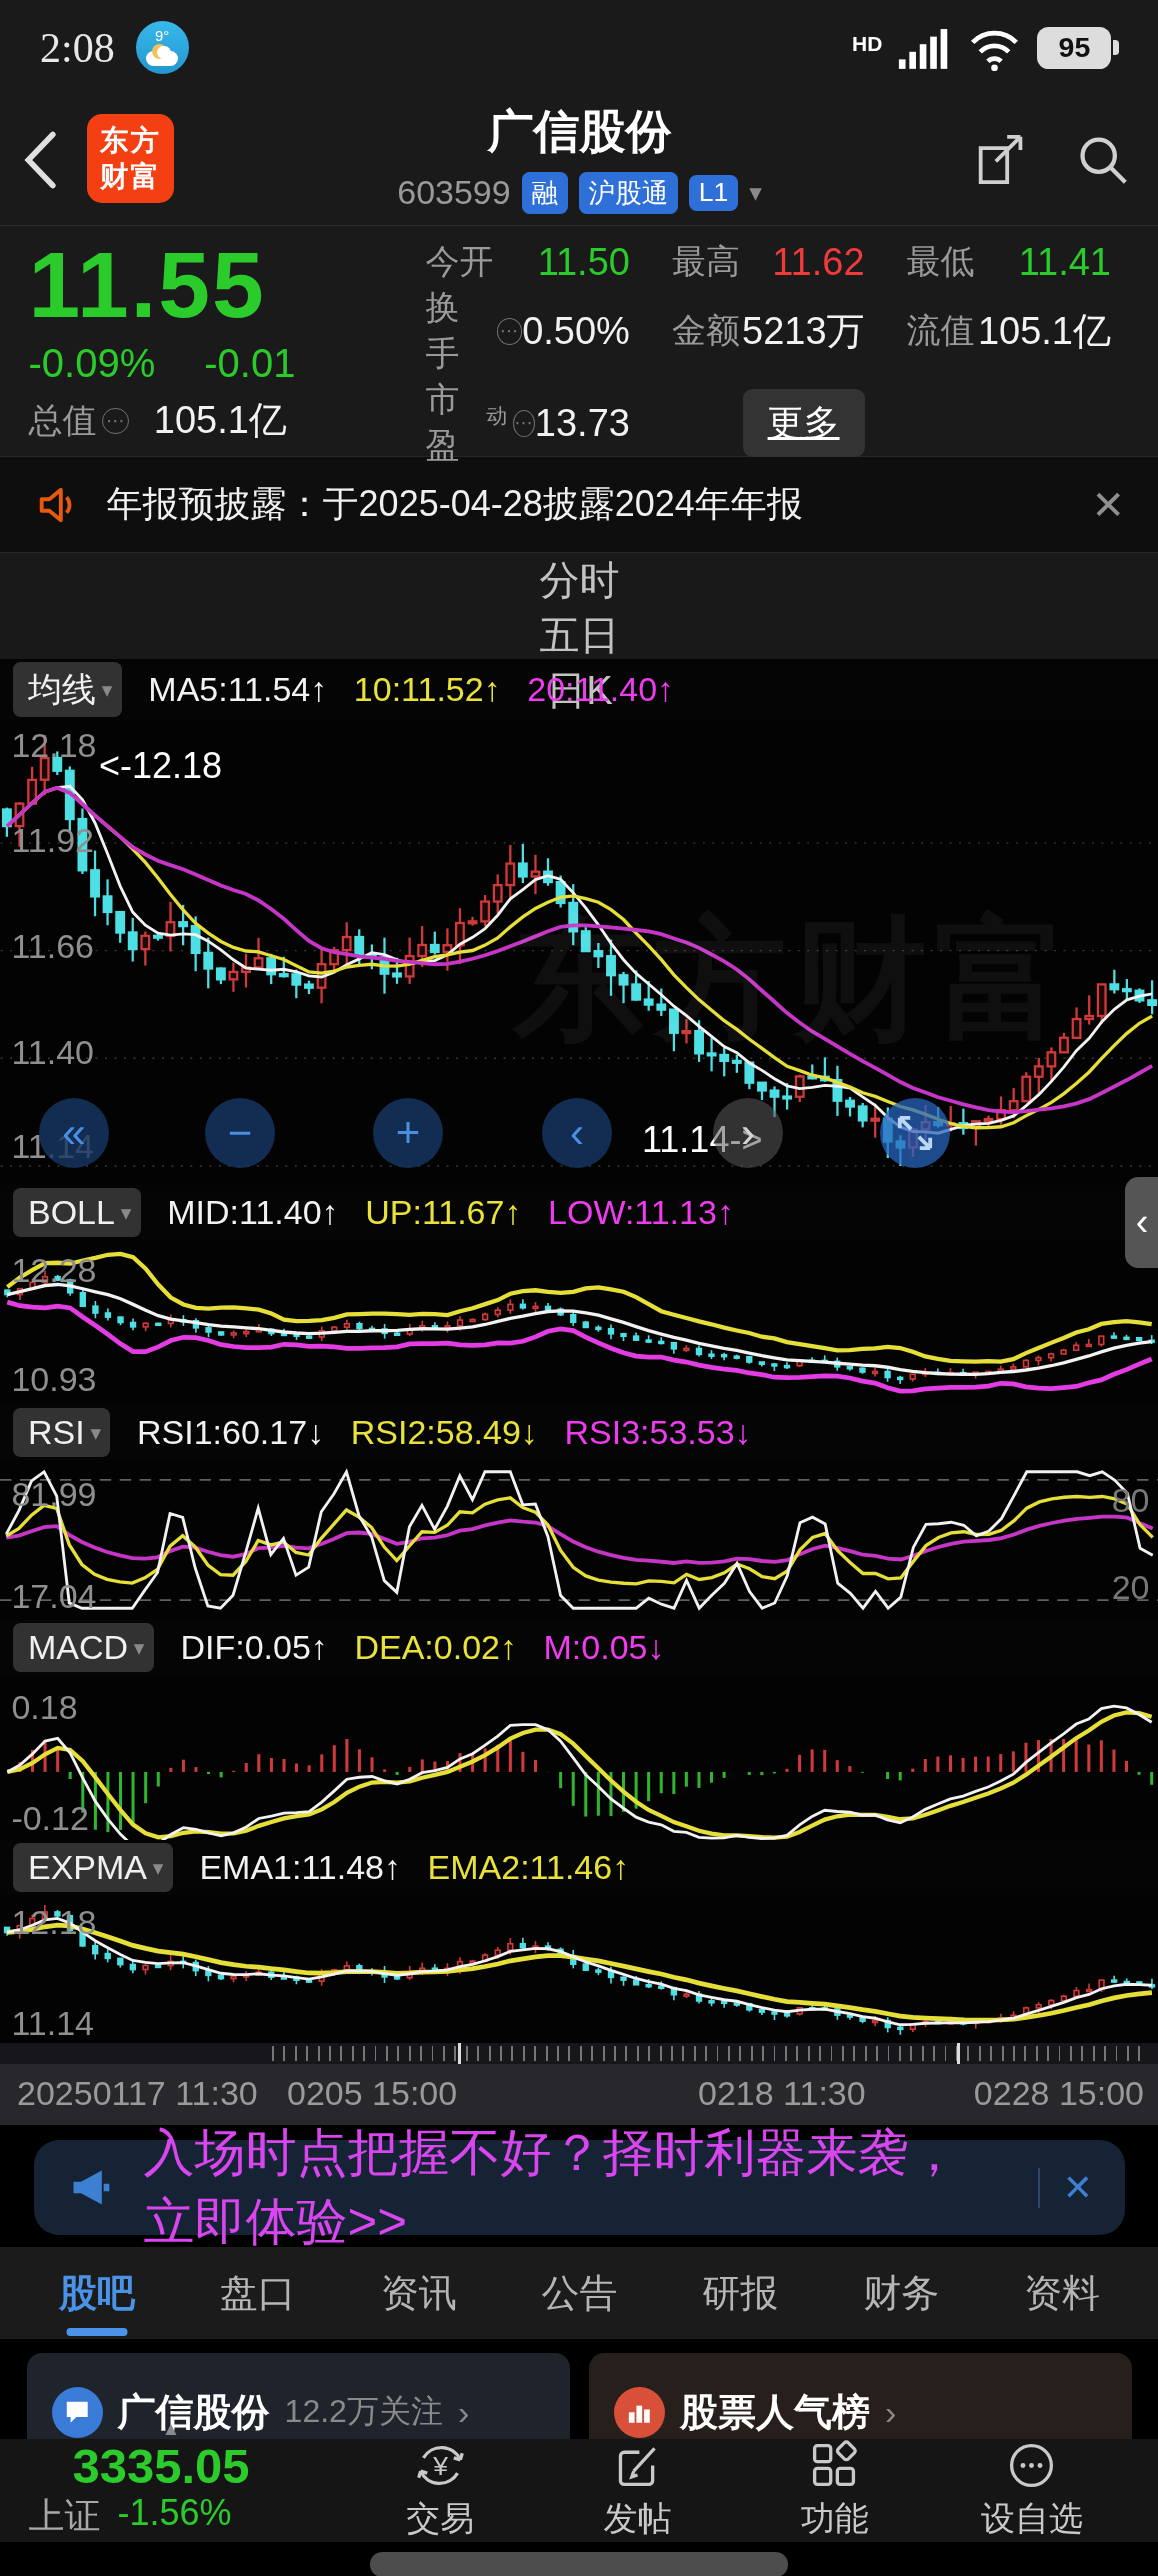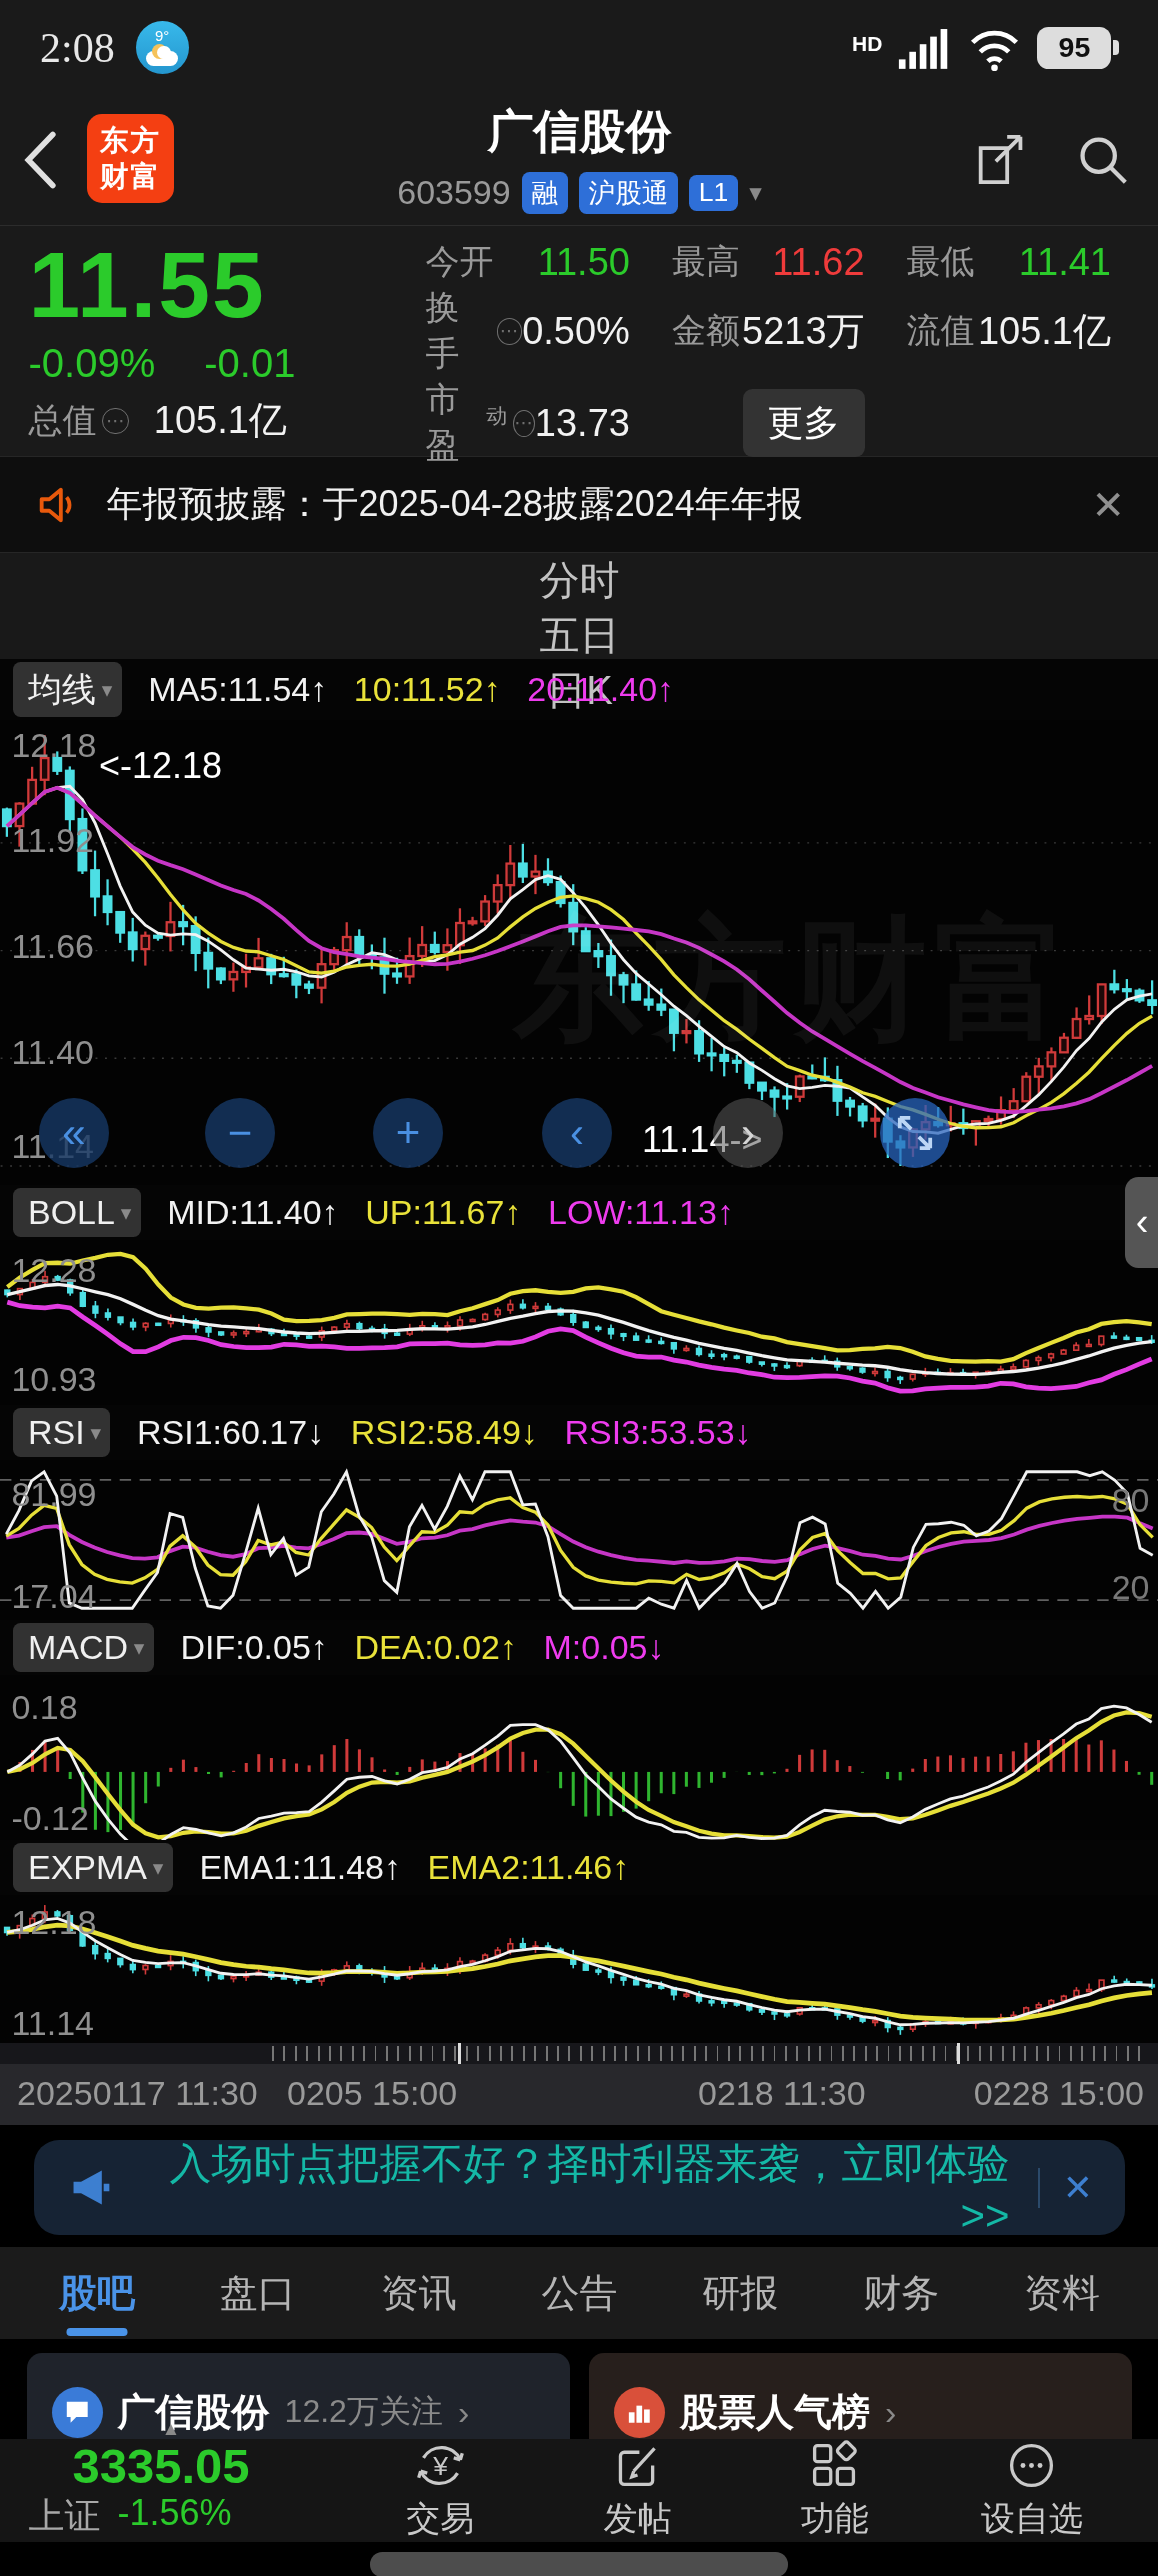--- a/index.html
+++ b/index.html
@@ -52,21 +52,21 @@
   .q-grid { flex:1; display:grid; grid-template-columns:1.05fr 1fr 1.05fr; grid-auto-rows:1fr; }
   .cell { display:flex; align-items:center; justify-content:space-between; padding:0 25px 0 17px; }
   .lbl { font-size:34px; color:#9a9a9a; display:flex; align-items:center; gap:5.7px; }
   .lbl sup { font-size:21px; margin-top:-15px; }
   .info { width:26.6px; height:26.6px; border:1.9px solid #6f6f6f; border-radius:50%; color:#6f6f6f;
     font-size:19px; line-height:23px; text-align:center; font-style:normal; display:inline-block; }
   .val { font-size:38px; color:#f2f2f2; font-weight:500; }
   .green { color:#2bcb2b; } .red { color:#ef3b3b; }
   .pair { display:flex; align-items:center; gap:25px; }
   .more-btn { background:#333; border:none; border-radius:9.5px; color:#fff; font-size:36px;
-    padding:9.5px 25px; margin-left:auto; }
+    padding:9.5px 25px; margin-left:auto;text-decoration:underline; }
 
   
   .announce { height:97px; background:#0e0e0e; border-top:0.9px solid #262626; border-bottom:0.9px solid #262626;
     display:flex; align-items:center; padding:0 34px; gap:26.6px; }
   .a-text { font-size:36px; color:#f0f0f0; flex:1; }
   .a-close { color:#8f8f8f; font-size:40px; }
 
   
   .ptabs { height:106px; background:#191919; display:flex; align-items:center; padding:0 38px;
     justify-content:space-between;flex-direction:column; }
@@ -107,21 +107,21 @@
   .scrub .ticks { position:absolute; left:272px; right:9.5px; top:2.8px; height:15px;
     background:repeating-linear-gradient(90deg,#767676 0 1.9px,transparent 1.9px 11.4px); }
   .scrub .mark { position:absolute; top:0; width:2.8px; height:21px; background:#ddd; }
   .xaxis { height:61px; background:#28282c; position:relative; font-size:34px; color:#9a9a9a; }
   .xaxis span { position:absolute; top:9.5px; }
 
   
   .adwrap { padding:15px 34px 11.4px; background:#000; }
   .ad { height:95px; background:#162334; border-radius:25px; display:flex; align-items:center;
     padding:0 32px; gap:28.5px; }
-  .ad-text { flex:1; text-align:right; color:#14b8a6; font-size:42px; }
+  .ad-text { flex:1; text-align:left; color:#d946ef; font-size:51px; }
   .ad-right { display:flex; align-items:center; gap:23px; color:#3d7fd0; font-size:36px; }
   .ad-div { width:1.9px; height:40px; background:#2b4a6b; }
 
   
   .btabs { height:93px; background:#1b1b1b; border-top:0.9px solid #000; display:flex;
     align-items:center; justify-content:space-between; padding:0 59px; }
   .btab { font-size:38px; color:#b5b5b5; position:relative; }
   .btab.active { color:#4a93e8; font-weight:bold; }
   .btab.active:after { content:""; position:absolute; left:50%; transform:translateX(-50%);
     bottom:-17px; width:61px; height:7.6px; border-radius:3.8px; background:#4a93e8; }

